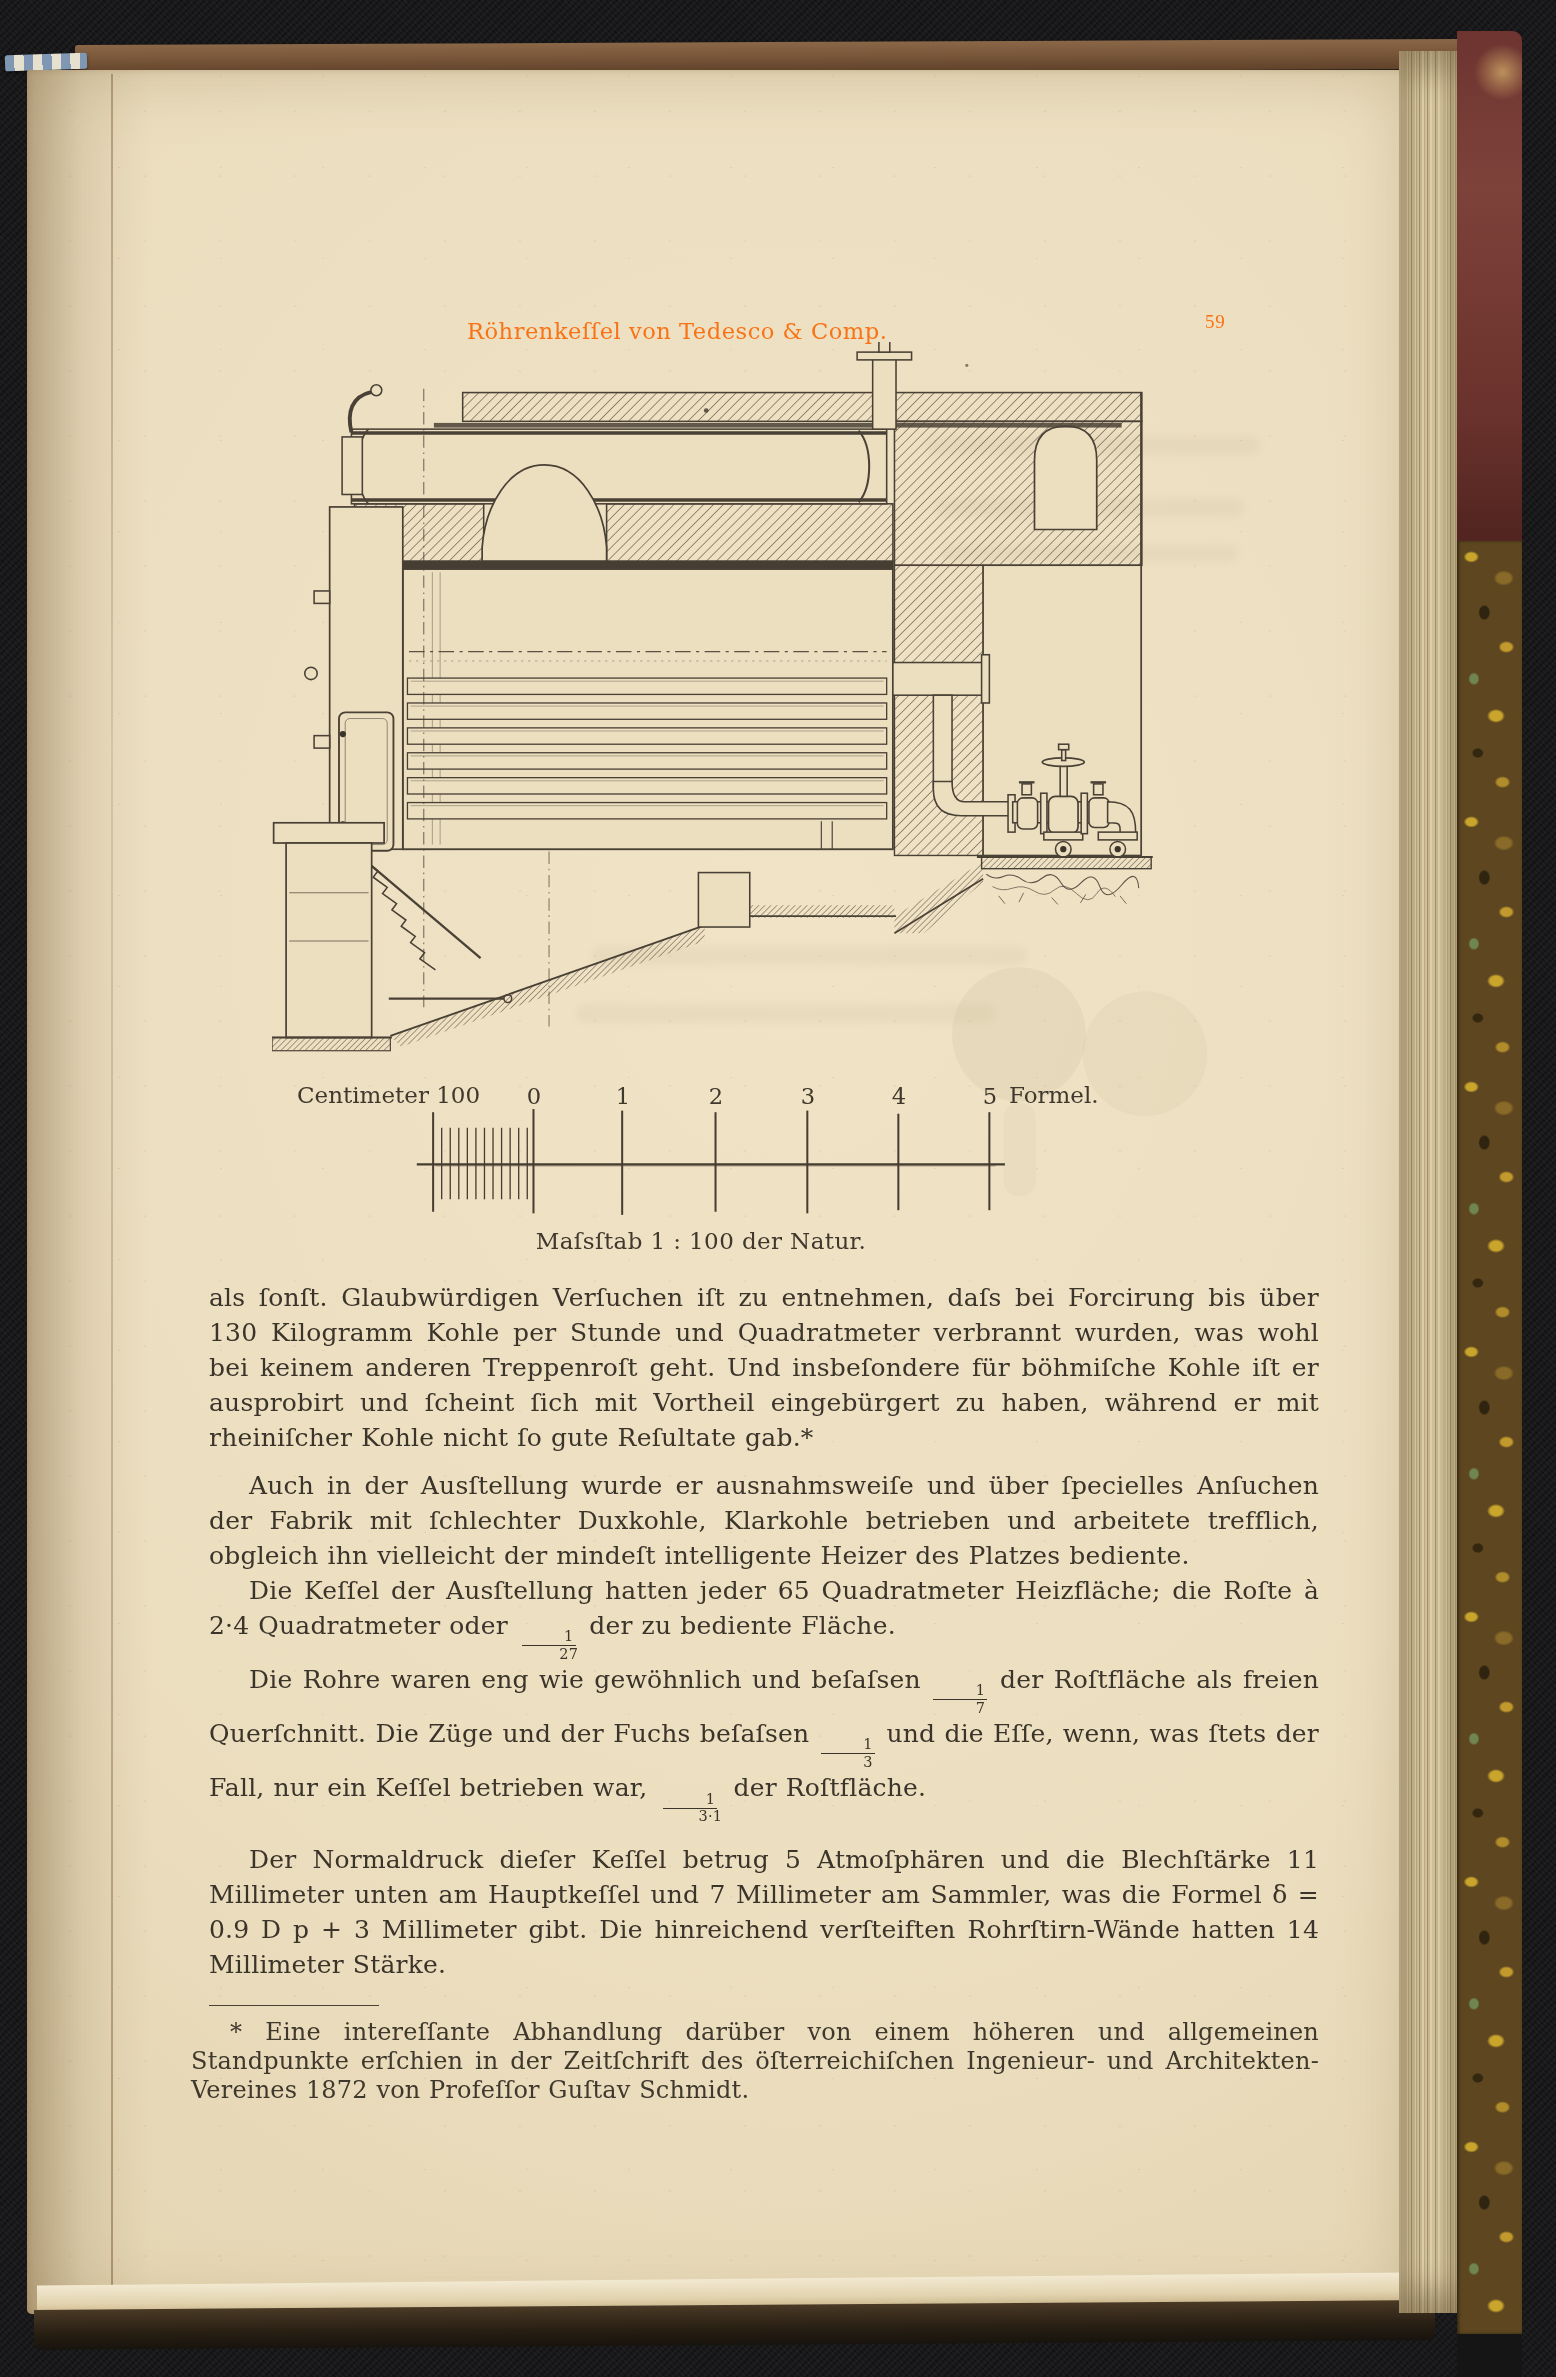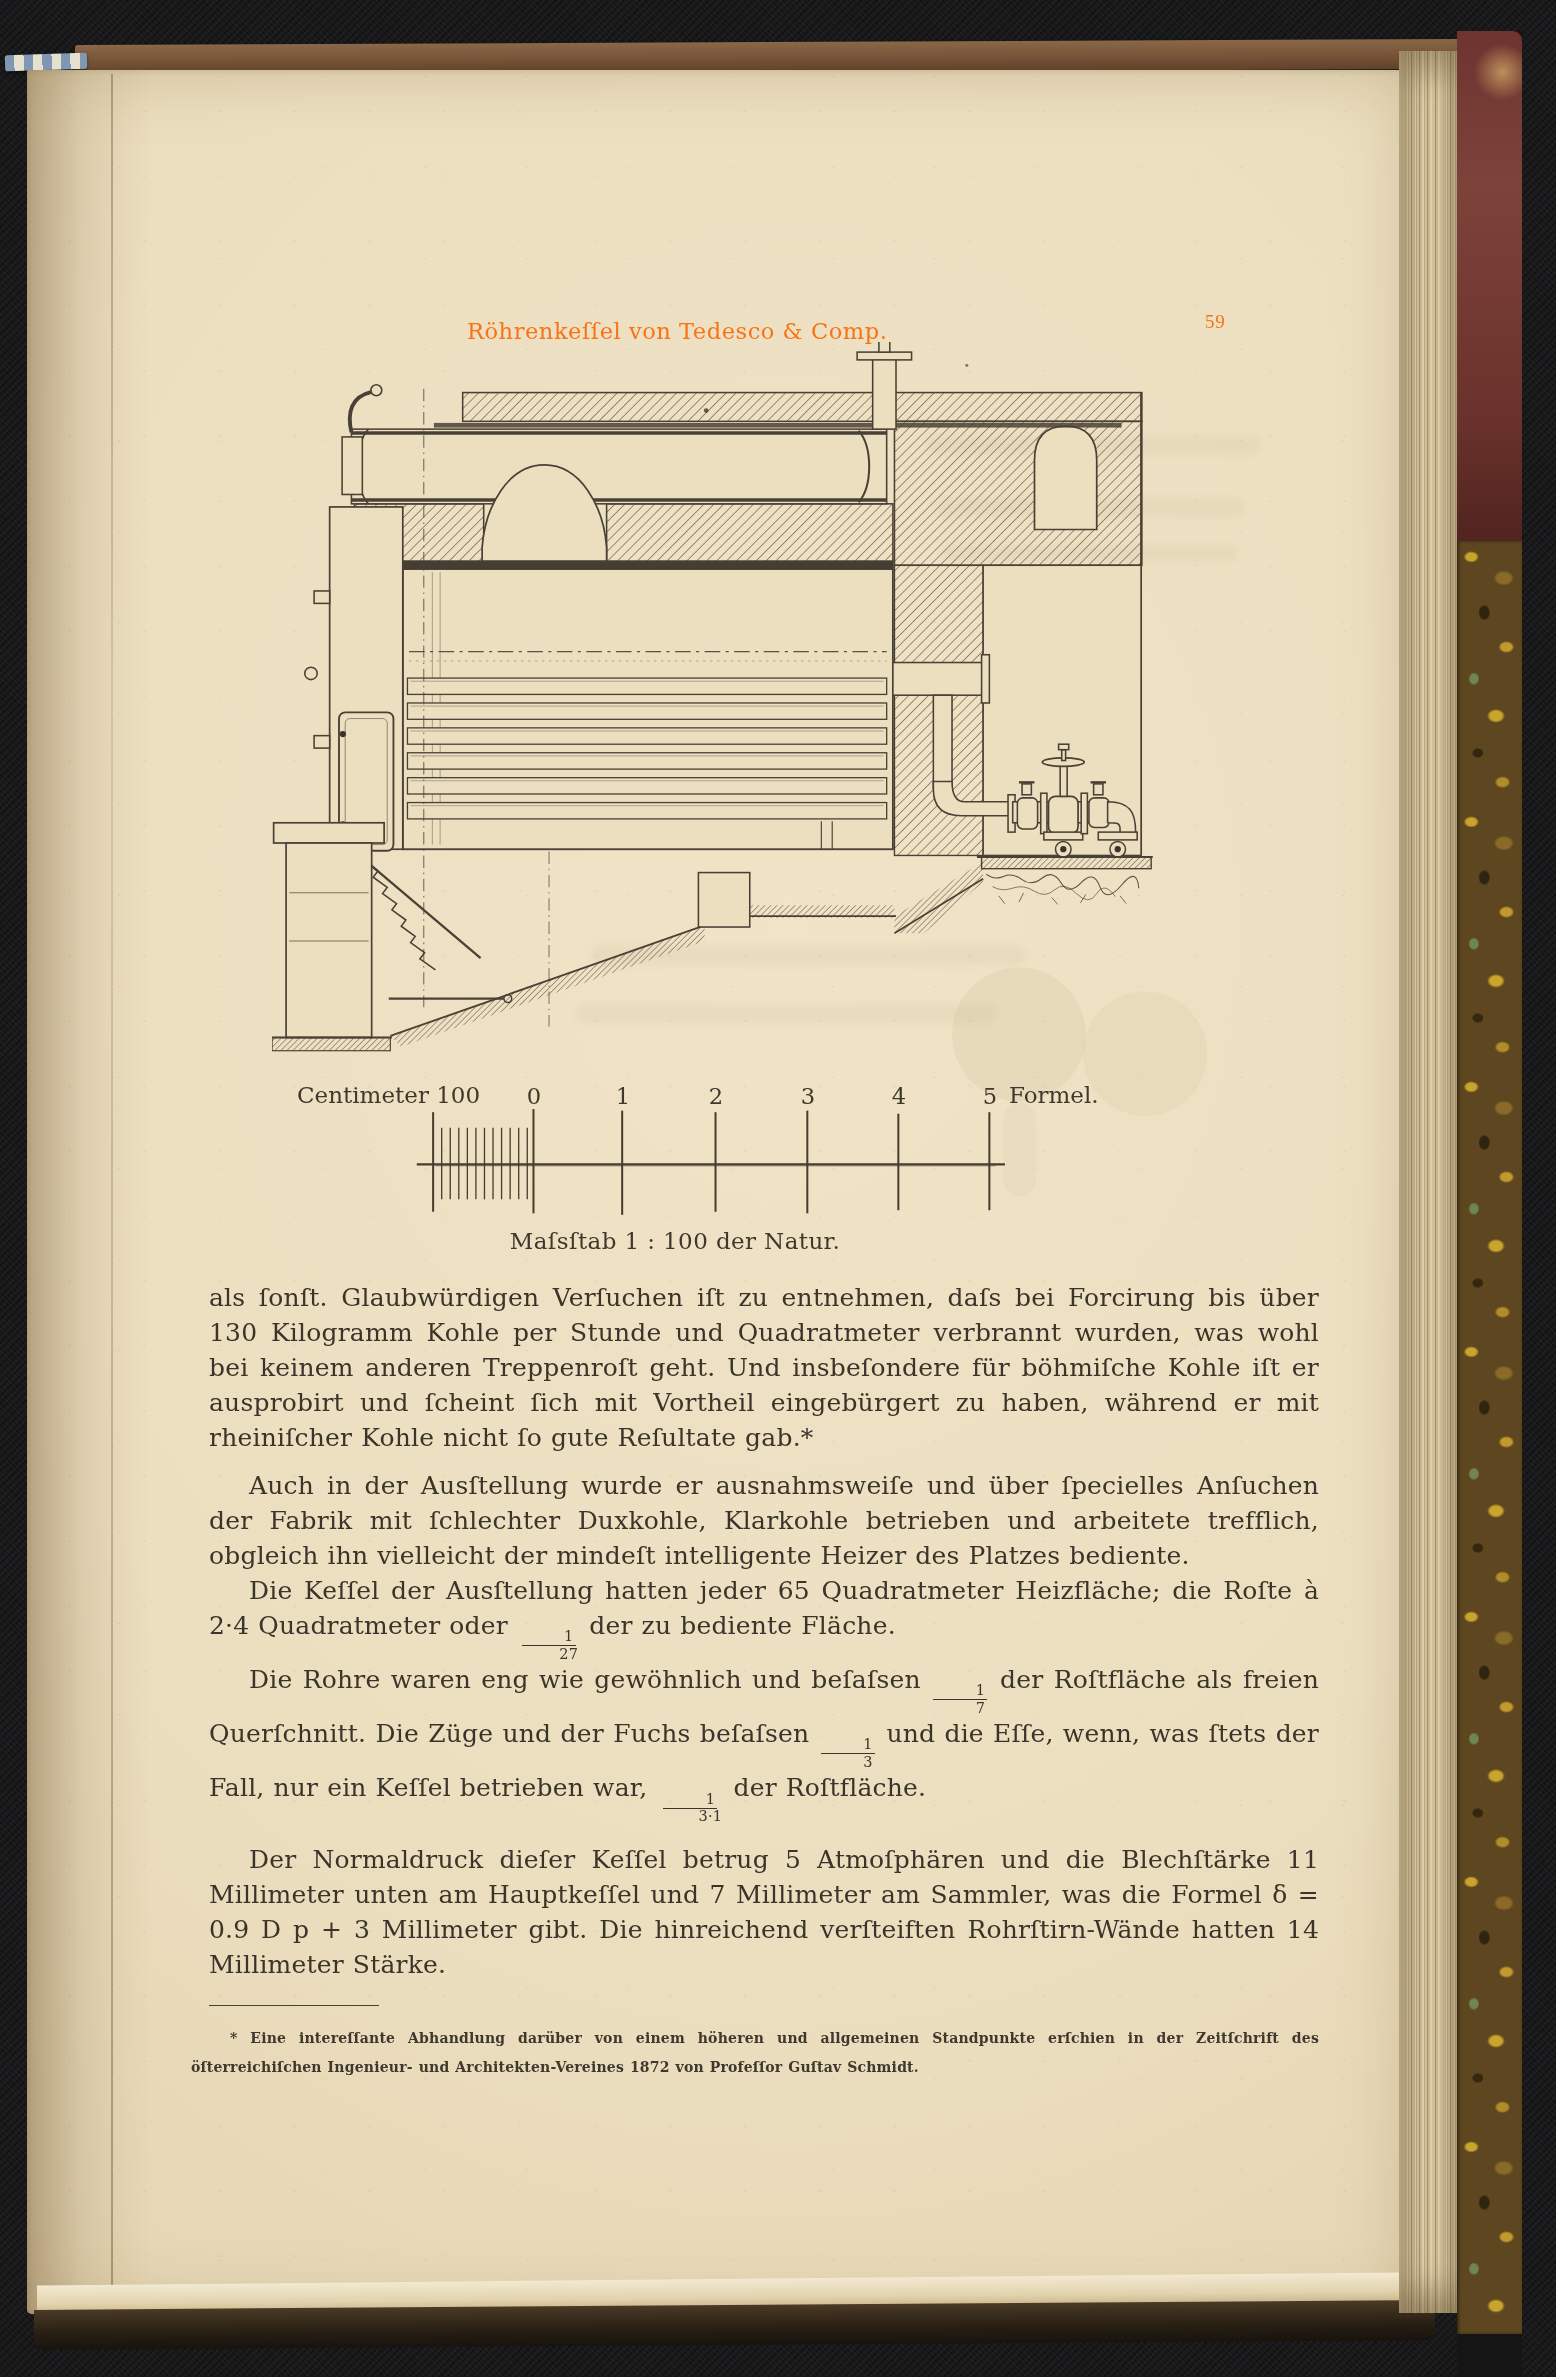--- a/index.html
+++ b/index.html
@@ -80,22 +80,22 @@
     text-align:justify;color:#3b342a;letter-spacing:0.2px;word-spacing:0.8px;}
   .text-col p{margin:0;}
   .p-indent{text-indent:40px;}
   .gap-top{margin-top:12.5px !important;}
   .gap-top-lg{margin-top:17px !important;}
   .frac{display:inline-flex;flex-direction:column;align-items:center;vertical-align:-0.5em;
     line-height:1.05;font-size:.58em;margin:0 2.3px;}
   .frac .fn{border-bottom:1.6px solid currentColor;padding:0 2.3px 0.8px;}
   .frac .fd{padding-top:0.8px;}
   .fn-rule{width:170px;border-top:1.9px solid #4a4136;margin-top:23px;}
-  .footnote{margin-top:18px;margin-left:-18px;width:1128px;font-size:14px;line-height:29px;
-    text-align:justify;color:#3f382d;font-weight:bold;}
+  .footnote{margin-top:12px;margin-left:-18px;width:1128px;font-size:24px;line-height:29px;
+    text-align:justify;color:#3f382d;}
   .footnote p{margin:0;text-indent:39px;}
 </style>
 </head>
 <body>
 
 <div id="screen">
 
   <div class="abs spine-top"></div>
   <div class="abs headband"></div>
   <div class="abs page"></div>
@@ -282,21 +282,21 @@
   </svg>
 
   <div class="abs sb-label" style="left:297px;top:1082px;">Centimeter 100</div>
   <div class="abs sb-tick-num" style="left:534px;top:1083px;">0</div>
   <div class="abs sb-tick-num" style="left:623px;top:1083px;">1</div>
   <div class="abs sb-tick-num" style="left:716px;top:1083px;">2</div>
   <div class="abs sb-tick-num" style="left:808px;top:1083px;">3</div>
   <div class="abs sb-tick-num" style="left:899px;top:1083px;">4</div>
   <div class="abs sb-tick-num" style="left:990px;top:1083px;">5</div>
   <div class="abs sb-label" style="left:1009px;top:1082px;">Formel.</div>
-  <div class="abs fig-caption" style="left:675px;top:1228px;text-align:center;">Maſsſtab 1 : 100 der Natur.</div>
+  <div class="abs fig-caption" style="left:701px;top:1228px;text-align:center;">Maſsſtab 1 : 100 der Natur.</div>
 
   <div class="abs text-col">
     <p>als ſonſt. Glaubwürdigen Verſuchen iſt zu entnehmen, daſs bei Forcirung bis über 130 Kilogramm Kohle per Stunde und Quadratmeter verbrannt wurden, was wohl bei keinem anderen Treppenroſt geht. Und insbeſondere für böhmiſche Kohle iſt er ausprobirt und ſcheint ſich mit Vortheil eingebürgert zu haben, während er mit rheiniſcher Kohle nicht ſo gute Reſultate gab.*</p>
     <p class="p-indent gap-top">Auch in der Ausſtellung wurde er ausnahmsweiſe und über ſpecielles Anſuchen der Fabrik mit ſchlechter Duxkohle, Klarkohle betrieben und arbeitete trefflich, obgleich ihn vielleicht der mindeſt intelligente Heizer des Platzes bediente.</p>
     <p class="p-indent"><span>Die Keſſel der Ausſtellung hatten jeder 65 Quadratmeter Heizfläche; die Roſte à 2·4 Quadratmeter oder </span><span class="frac">
           <span class="fn">1</span>
           <span class="fd">27</span>
         </span><span> der zu bediente Fläche.</span></p>
     <p class="p-indent"><span>Die Rohre waren eng wie gewöhnlich und beſaſsen </span><span class="frac">
           <span class="fn">1</span>

